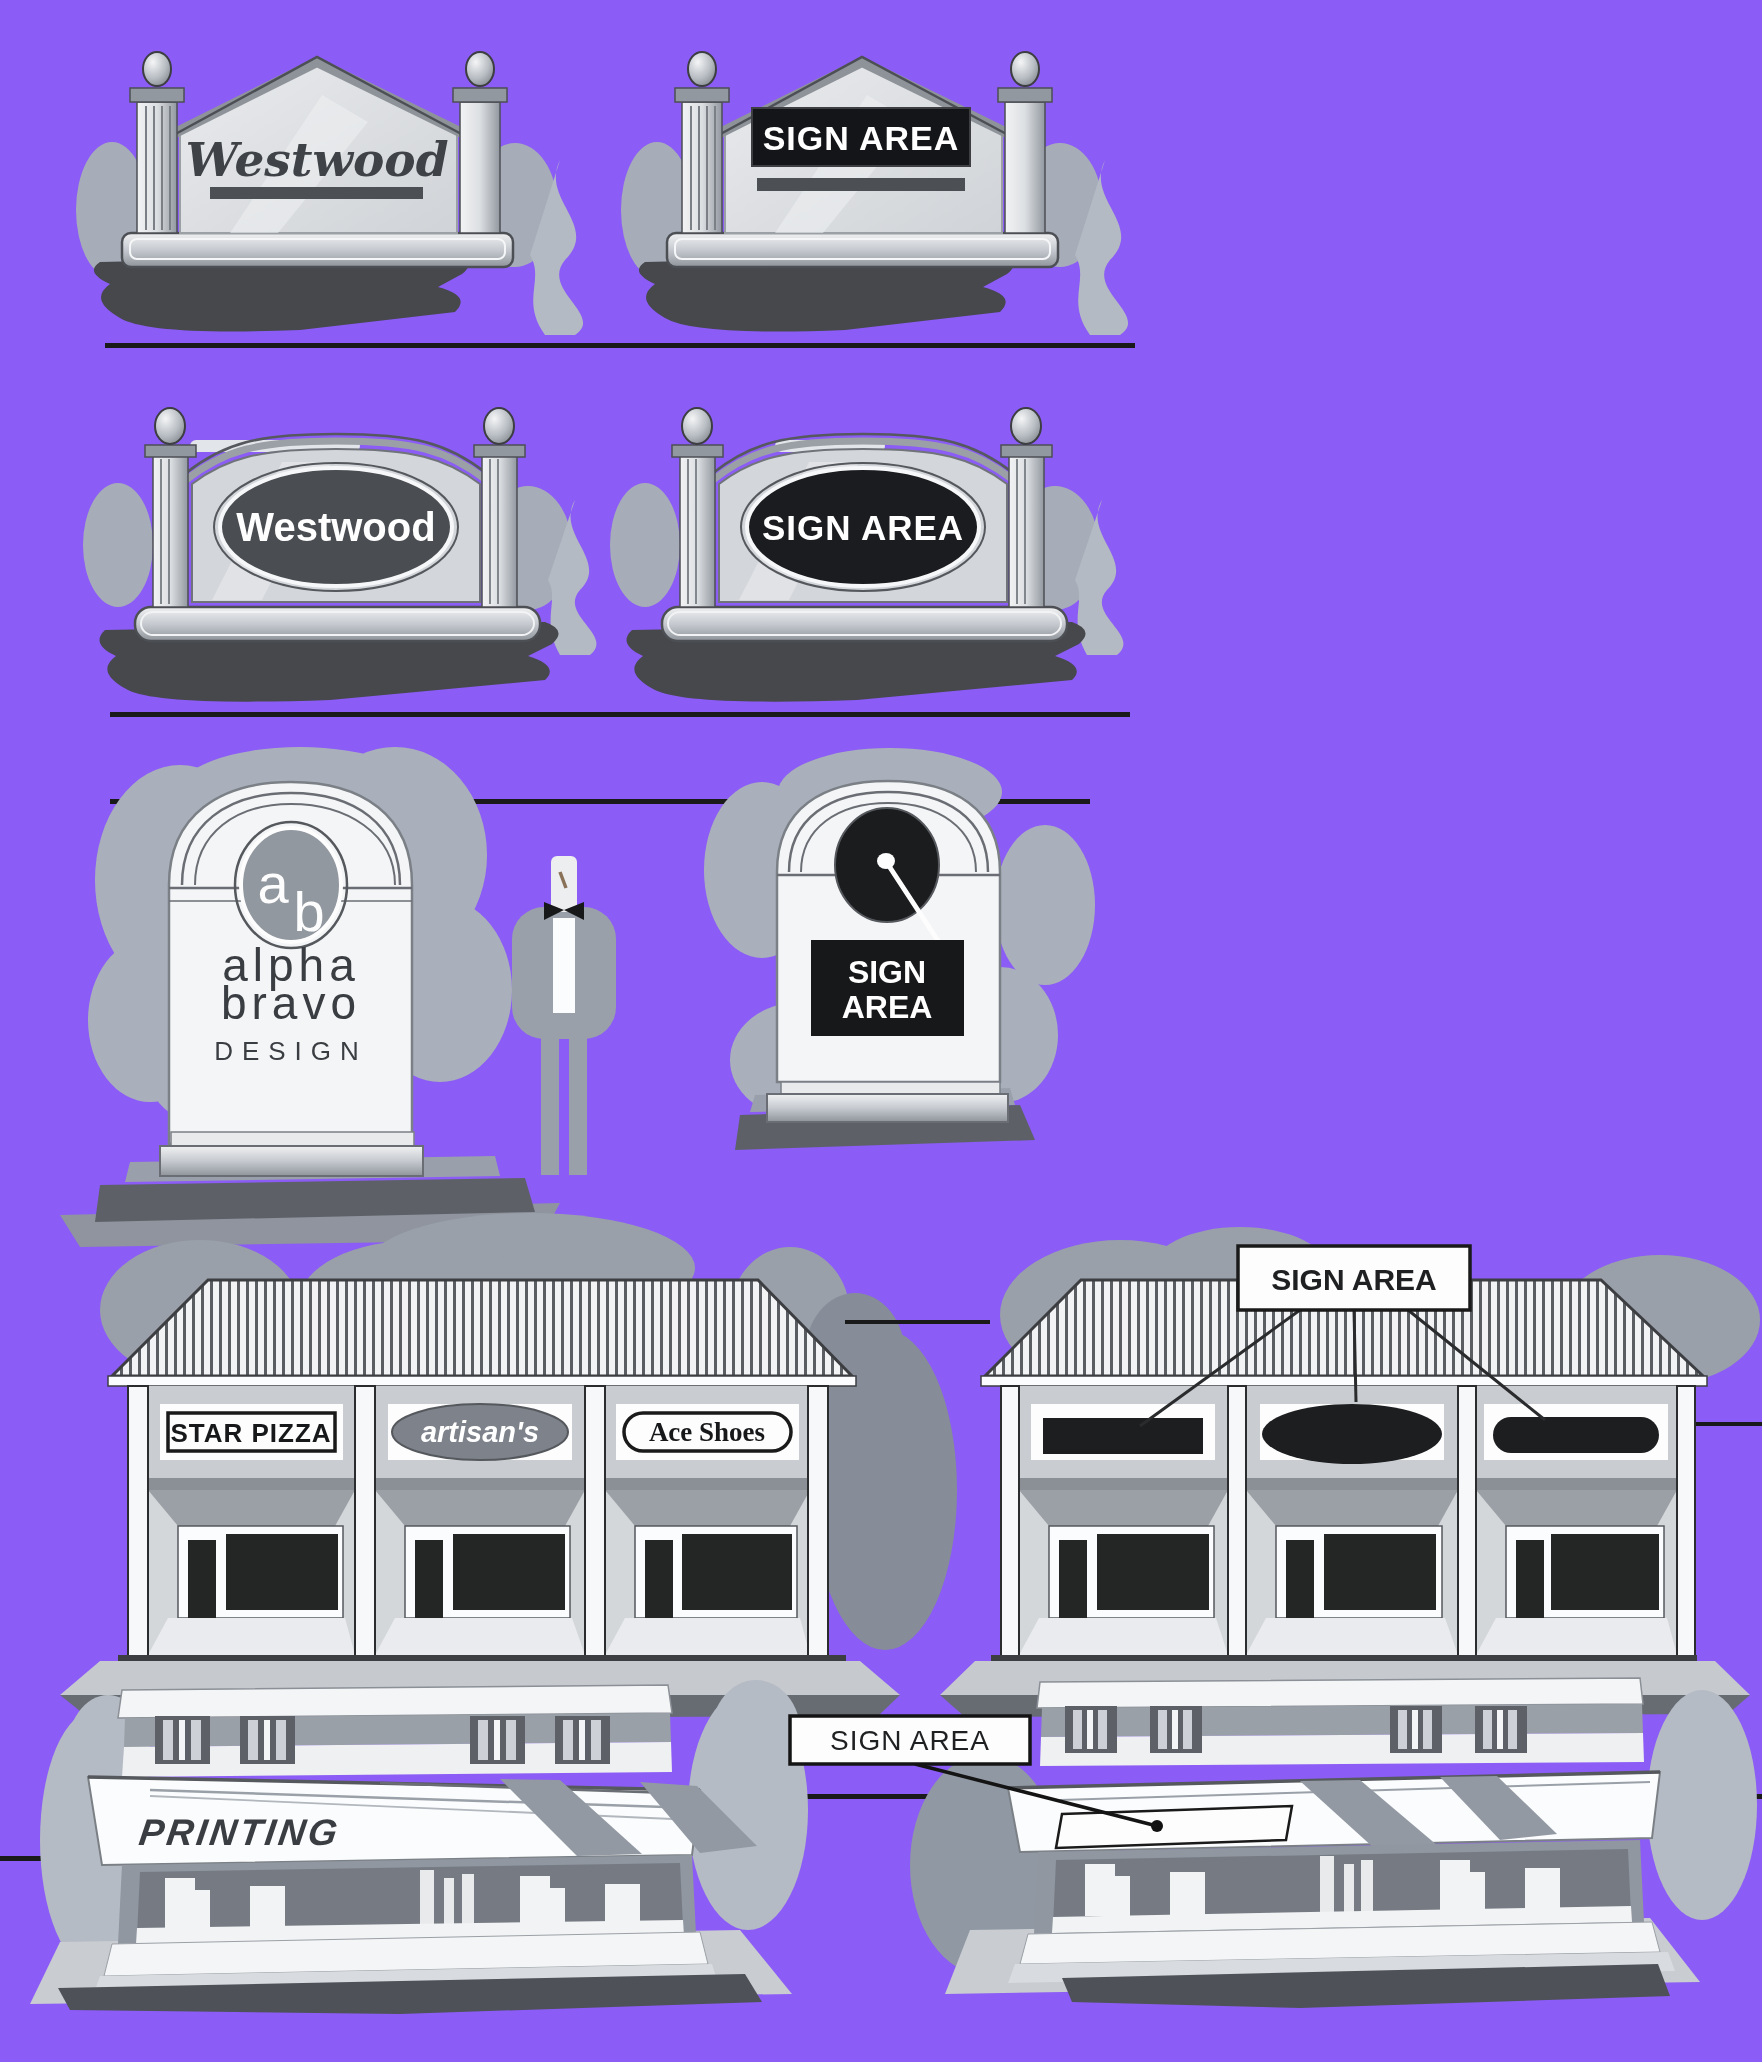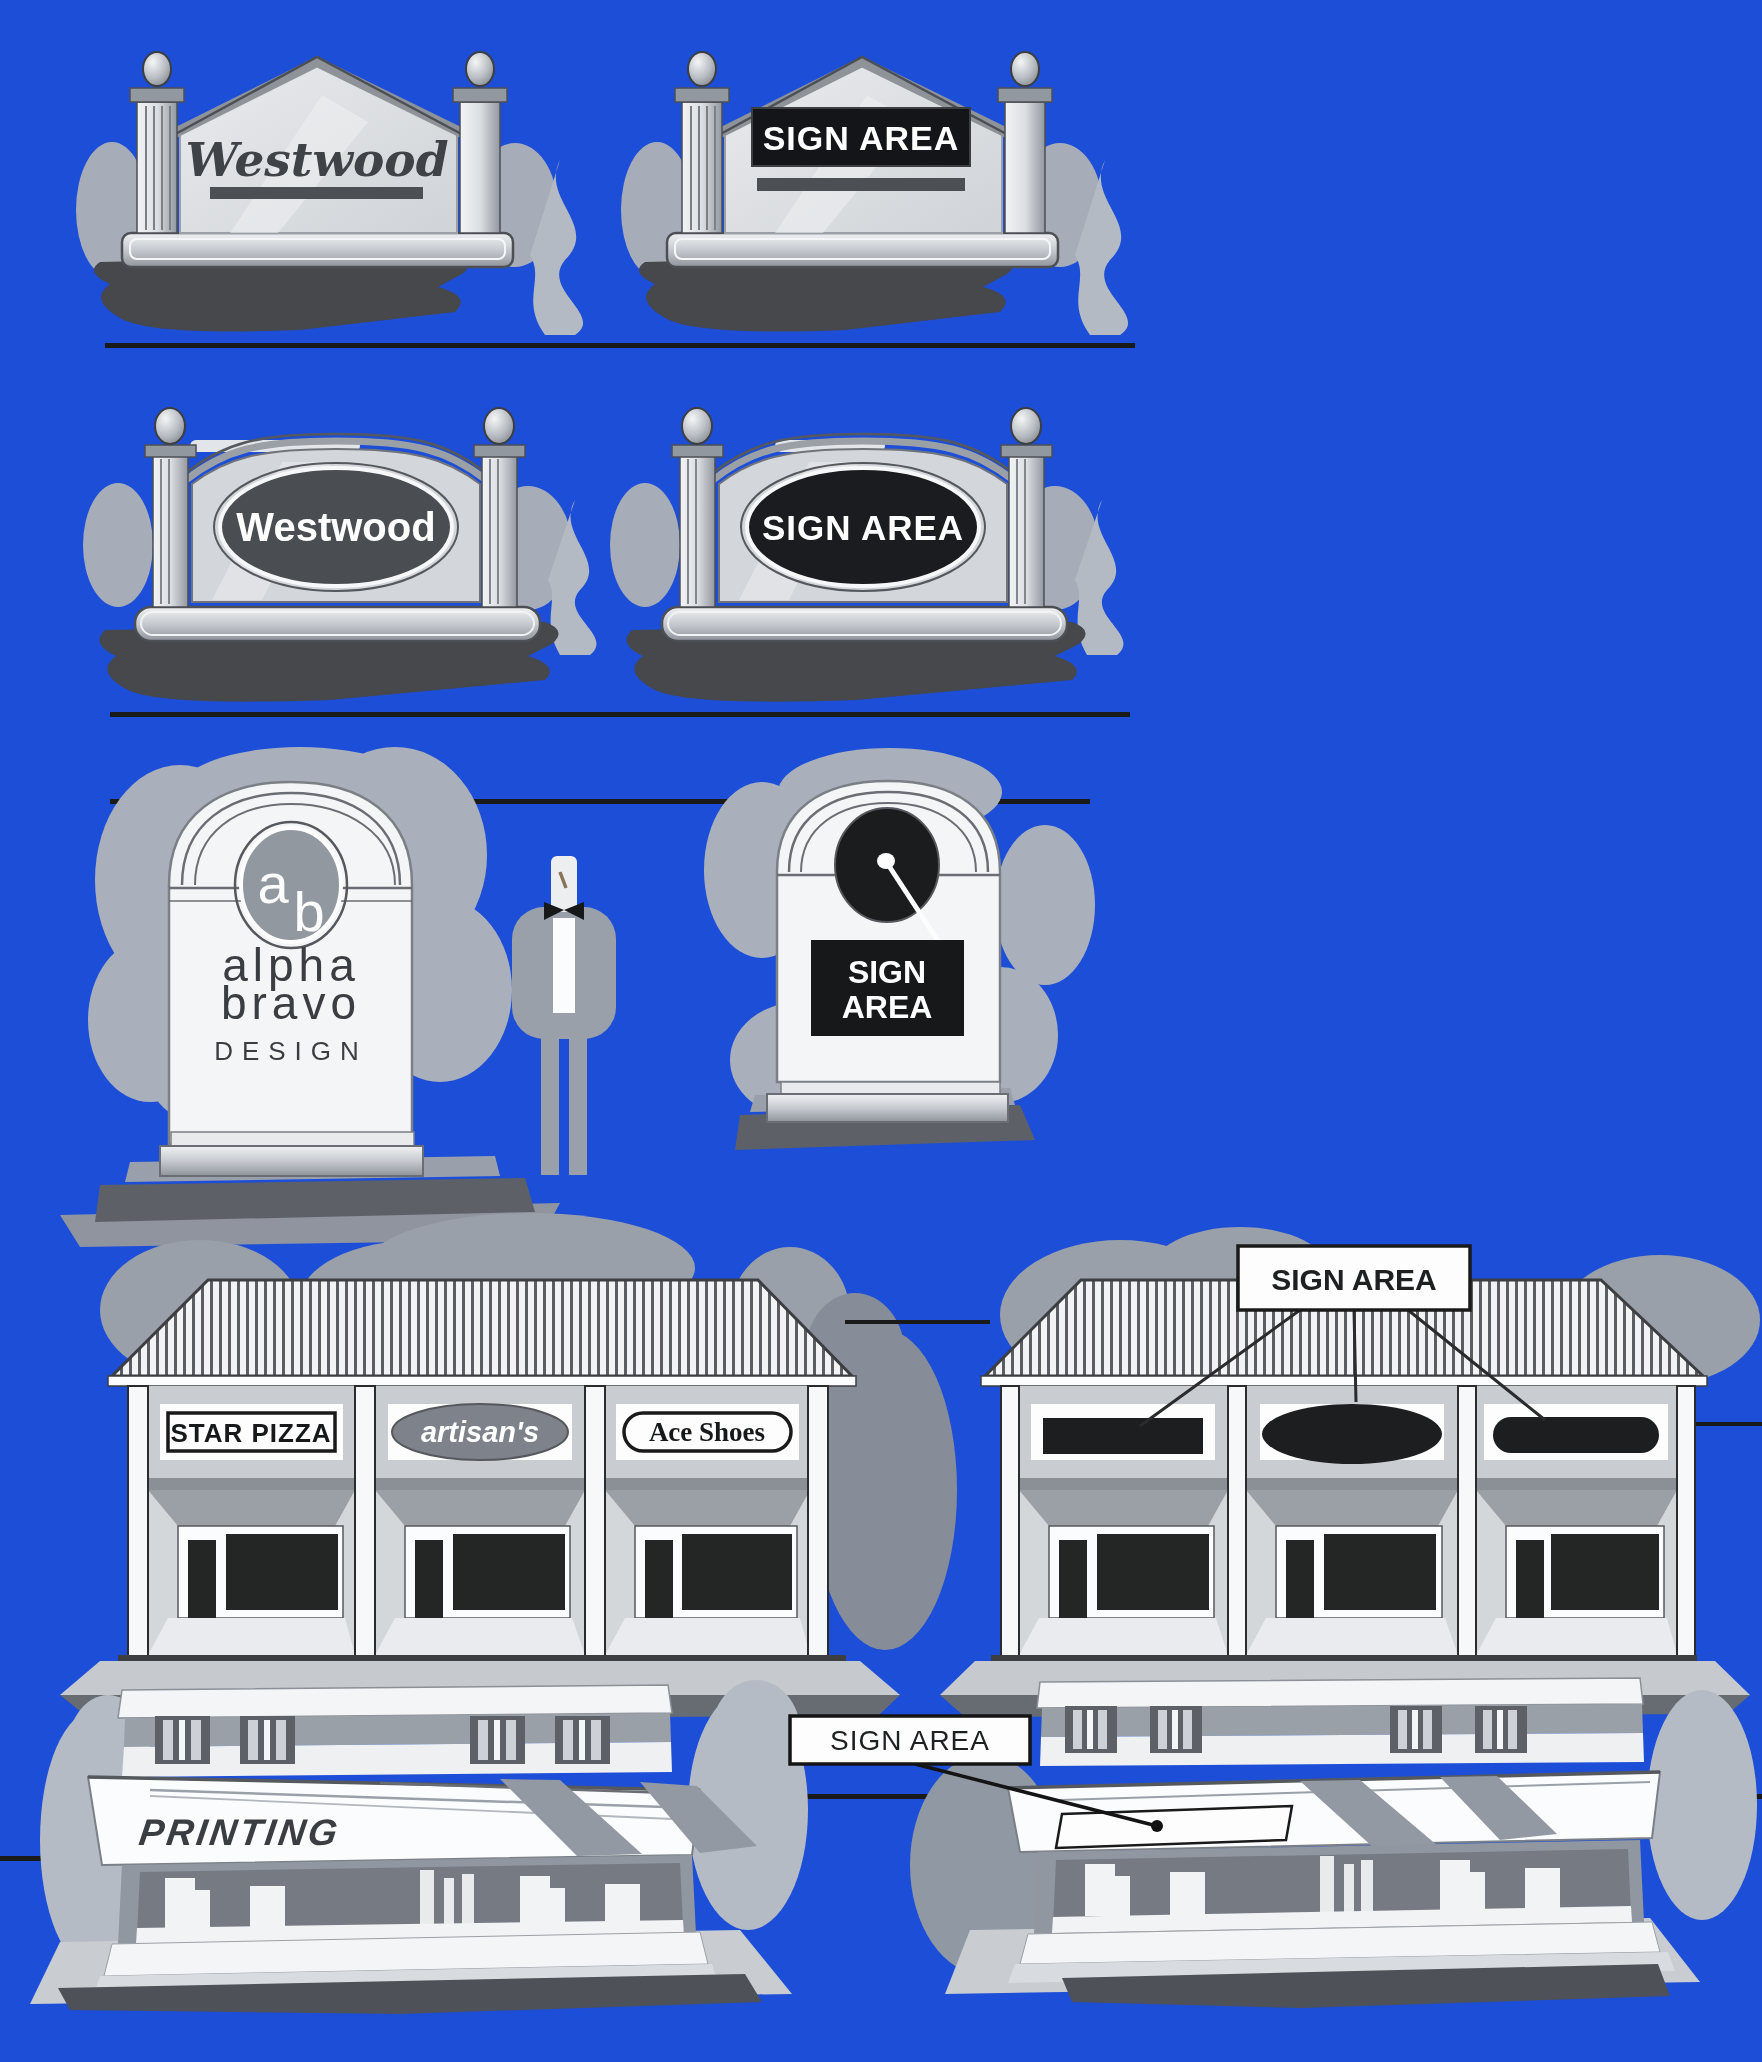--- a/index.html
+++ b/index.html
@@ -1,16 +1,16 @@
 <!DOCTYPE html>
 <html><head>
 <meta charset="utf-8">
 <style>
   html,body{margin:0;padding:0;background:#ffffff;}
-  #page{position:relative;width:1762px;height:2062px;background:#1d4ed8;overflow:hidden;
+  #page{position:relative;width:1762px;height:2062px;background:#8b5cf6;overflow:hidden;
         font-family:"Liberation Sans", sans-serif;}
   svg{position:absolute;left:0;top:0;display:block;}
   text{text-anchor:middle;}
   .t-sans{font-family:"Liberation Sans", sans-serif;}
   .t-sans-b{font-family:"Liberation Sans", sans-serif;font-weight:bold;}
   .t-sans-bi{font-family:"Liberation Sans", sans-serif;font-weight:bold;font-style:italic;}
   .t-script{font-family:"DejaVu Serif", serif;font-style:italic;font-weight:bold;}
   .t-serif-b{font-family:"Liberation Serif", serif;font-weight:bold;}
   .t-light{font-family:"Liberation Sans", sans-serif;font-weight:normal;}
 </style>

